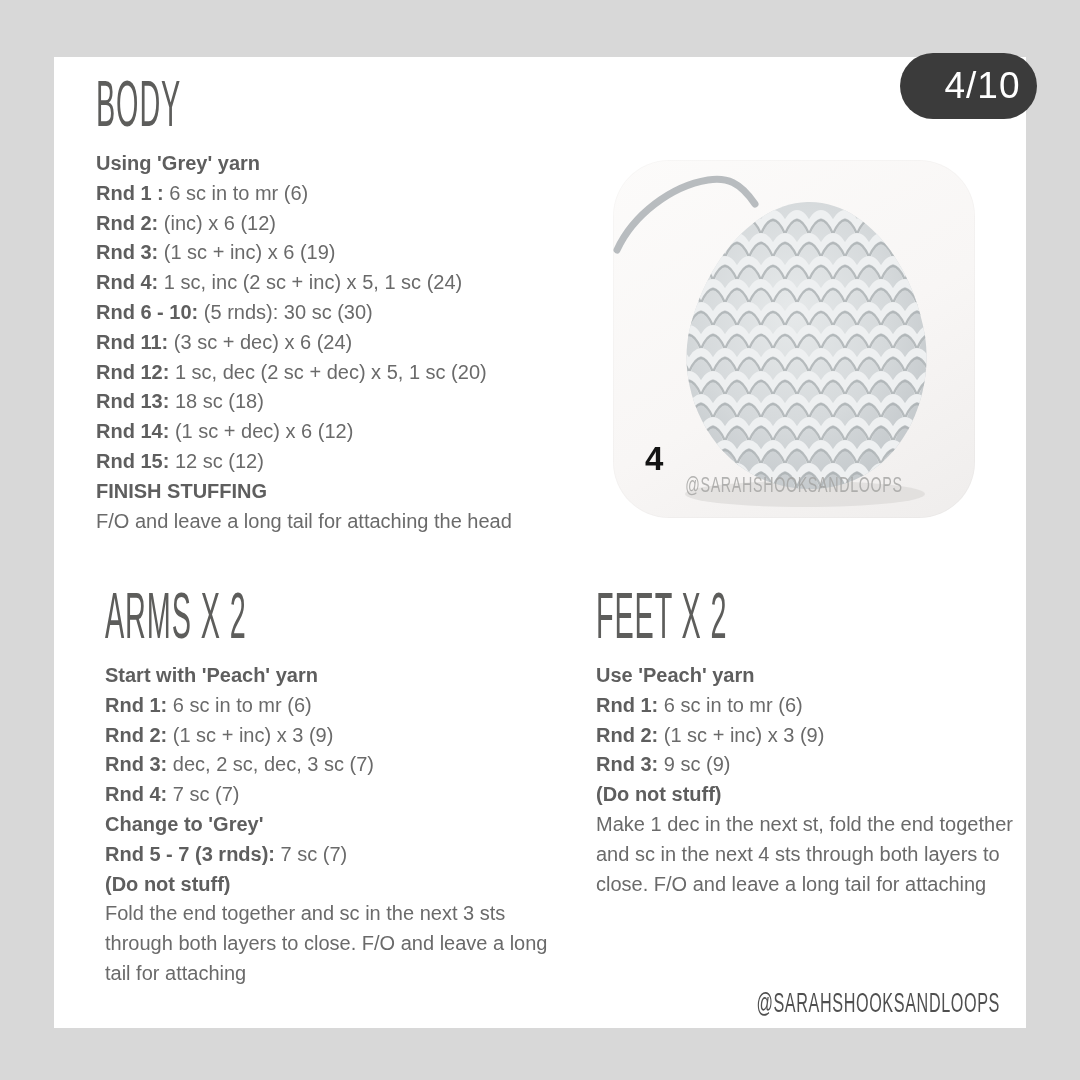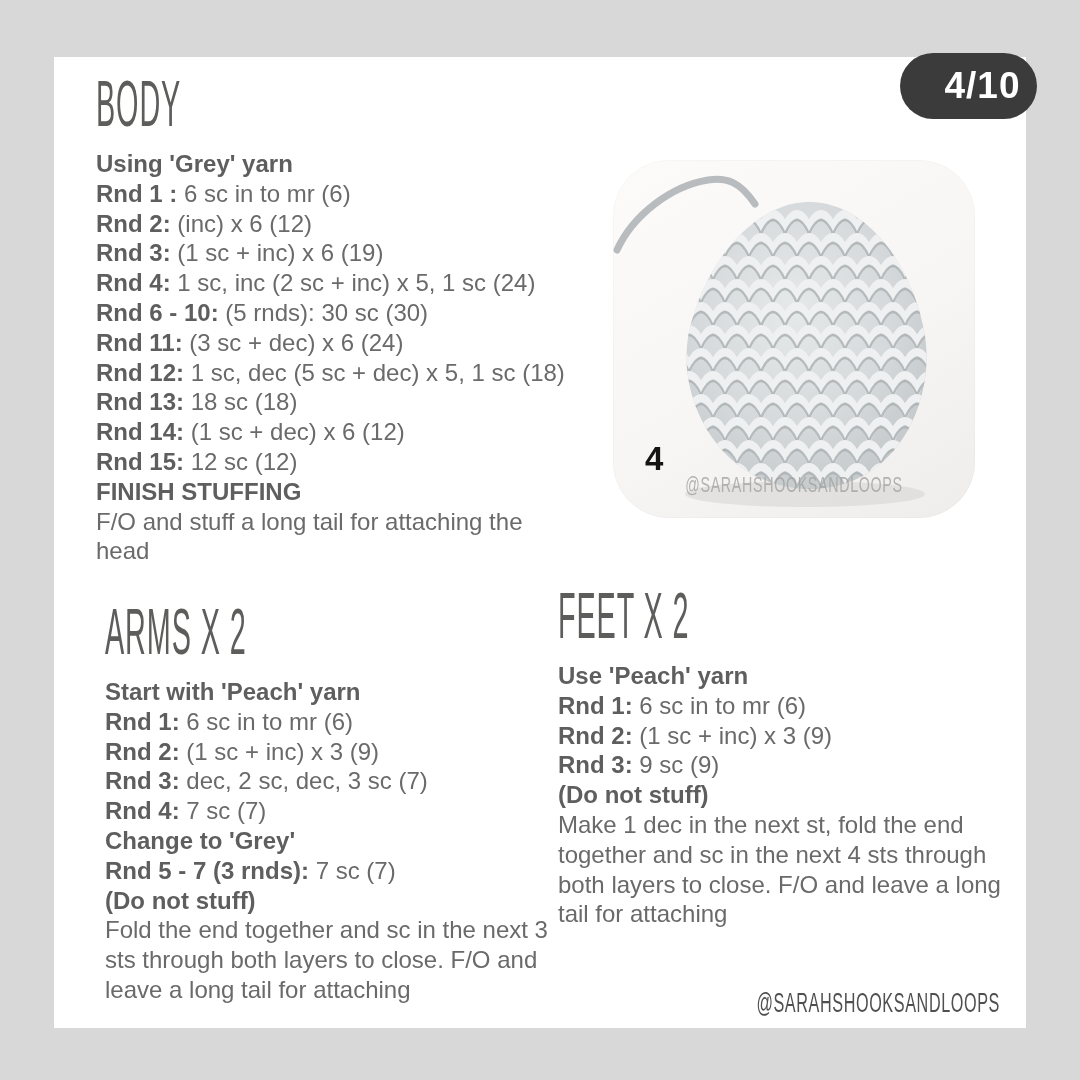--- a/index.html
+++ b/index.html
@@ -14,33 +14,33 @@
     position:absolute;left:54px;top:57px;width:972px;height:971px;
     background:#ffffff;
   }
   .badge{
     position:absolute;left:900px;top:53px;width:137px;height:66px;
     background:#3b3b3b;border-radius:34px;
     display:flex;align-items:center;justify-content:center;
     z-index:5;
   }
   .badge span{
-    color:#ffffff;font-size:37px;font-weight:bold;letter-spacing:1px;margin-left:28px;
+    color:#ffffff;font-size:37px;font-weight:normal;letter-spacing:1px;margin-left:28px;
   }
   .section{position:absolute;}
   .sec-body{left:96px;top:72px;width:470px;}
-  .sec-arms{left:105px;top:600px;width:445px;}
-  .sec-feet{left:558px;top:584px;width:448px;}
+  .sec-arms{left:105px;top:584px;width:445px;}
+  .sec-feet{left:596px;top:584px;width:448px;}
   .h{
     font-size:64px;line-height:64px;color:#5d5d5b;
     letter-spacing:2px;white-space:nowrap;
     transform:scaleX(0.45);transform-origin:left center;
     margin-bottom:13px;
   }
-  .lines{color:#6a6a6a;font-size:24px;line-height:29.8px;}
+  .lines{color:#6a6a6a;font-size:20px;line-height:29.8px;}
   .line .b{font-weight:bold;color:#5e5e5e;}
   .photo{
     position:absolute;left:613px;top:160px;width:362px;height:358px;
     border-radius:56px;overflow:hidden;
     background:linear-gradient(150deg,#fcfbfa 0%,#f8f6f5 55%,#efedec 100%);
     box-shadow:0 0 0 1px rgba(0,0,0,0.02) inset;
   }
   .photo svg{position:absolute;left:0;top:0;}
   .photo-number{
     position:absolute;left:32px;top:280px;
@@ -81,32 +81,32 @@
 
         <div class="line"><span class="b">Rnd 3:</span><span> (1 sc + inc) x 6 (19)</span></div>
 
         <div class="line"><span class="b">Rnd 4:</span><span> 1 sc, inc (2 sc + inc) x 5, 1 sc (24)</span></div>
 
 
         <div class="line"><span class="b">Rnd 6 - 10:</span><span> (5 rnds): 30 sc (30)</span></div>
 
         <div class="line"><span class="b">Rnd 11:</span><span> (3 sc + dec) x 6 (24)</span></div>
 
-        <div class="line"><span class="b">Rnd 12:</span><span> 1 sc, dec (5 sc + dec) x 5, 1 sc (18)</span></div>
+        <div class="line"><span class="b">Rnd 12:</span><span> 1 sc, dec (2 sc + dec) x 5, 1 sc (20)</span></div>
 
         <div class="line"><span class="b">Rnd 13:</span><span> 18 sc (18)</span></div>
 
 
         <div class="line"><span class="b">Rnd 14:</span><span> (1 sc + dec) x 6 (12)</span></div>
 
         <div class="line"><span class="b">Rnd 15:</span><span> 12 sc (12)</span></div>
 
         <div class="line"><span class="b">FINISH STUFFING</span><span></span></div>
 
-        <div class="line"><span class="b"></span><span>F/O and stuff a long tail for attaching the head</span></div>
+        <div class="line"><span class="b"></span><span>F/O and leave a long tail for attaching the head</span></div>
       </div>
   </div>
 
   <div class="photo">
     <svg width="362" height="358" viewBox="0 0 362 358">
       <defs>
         <radialGradient id="ballg" cx="44%" cy="38%" r="68%">
           <stop offset="0%" stop-color="#e6e9ea"></stop>
           <stop offset="60%" stop-color="#d5d9db"></stop>
           <stop offset="100%" stop-color="#c2c7ca"></stop>

